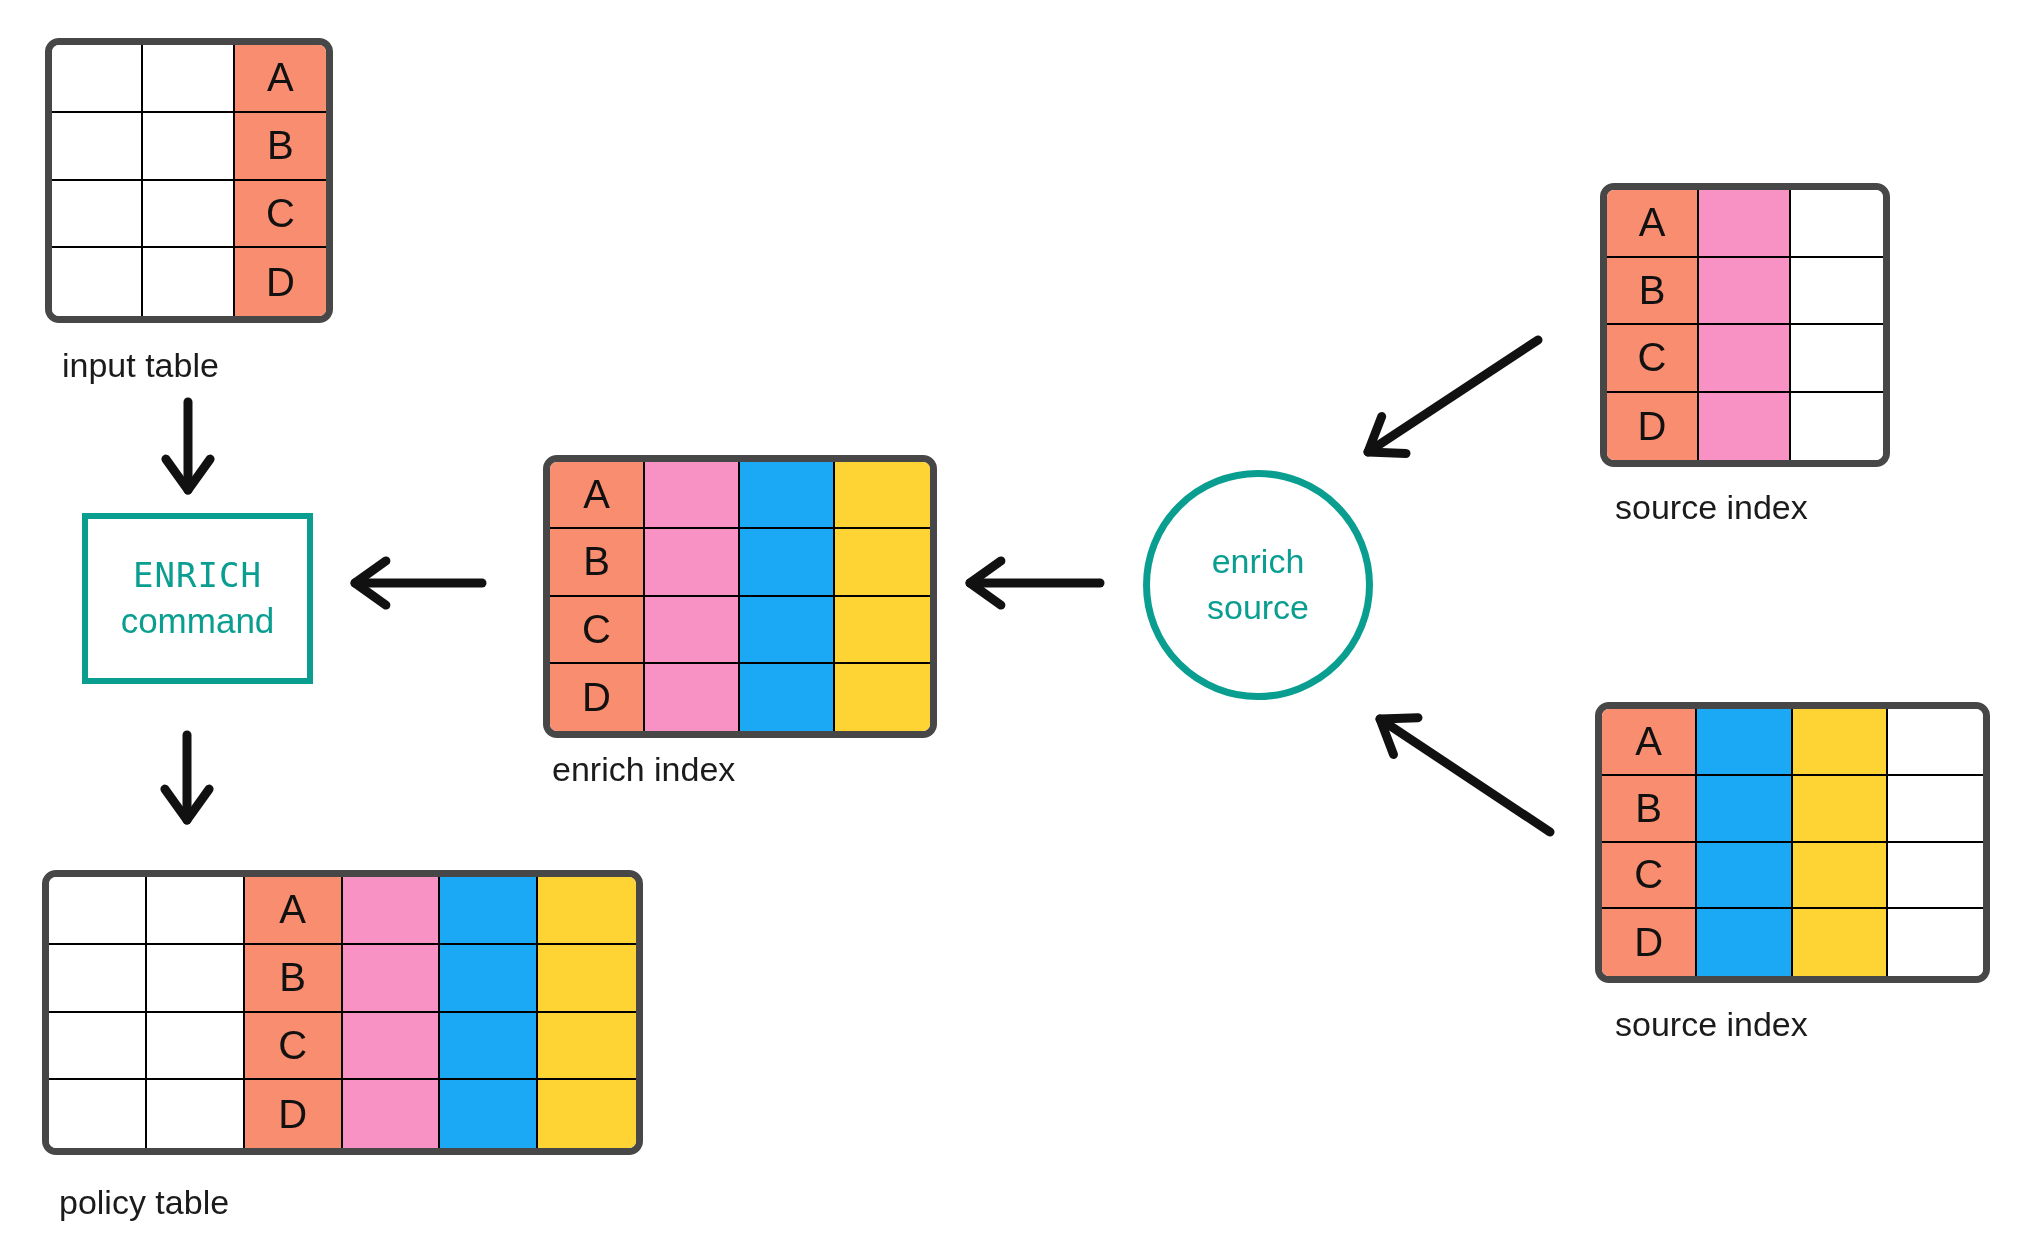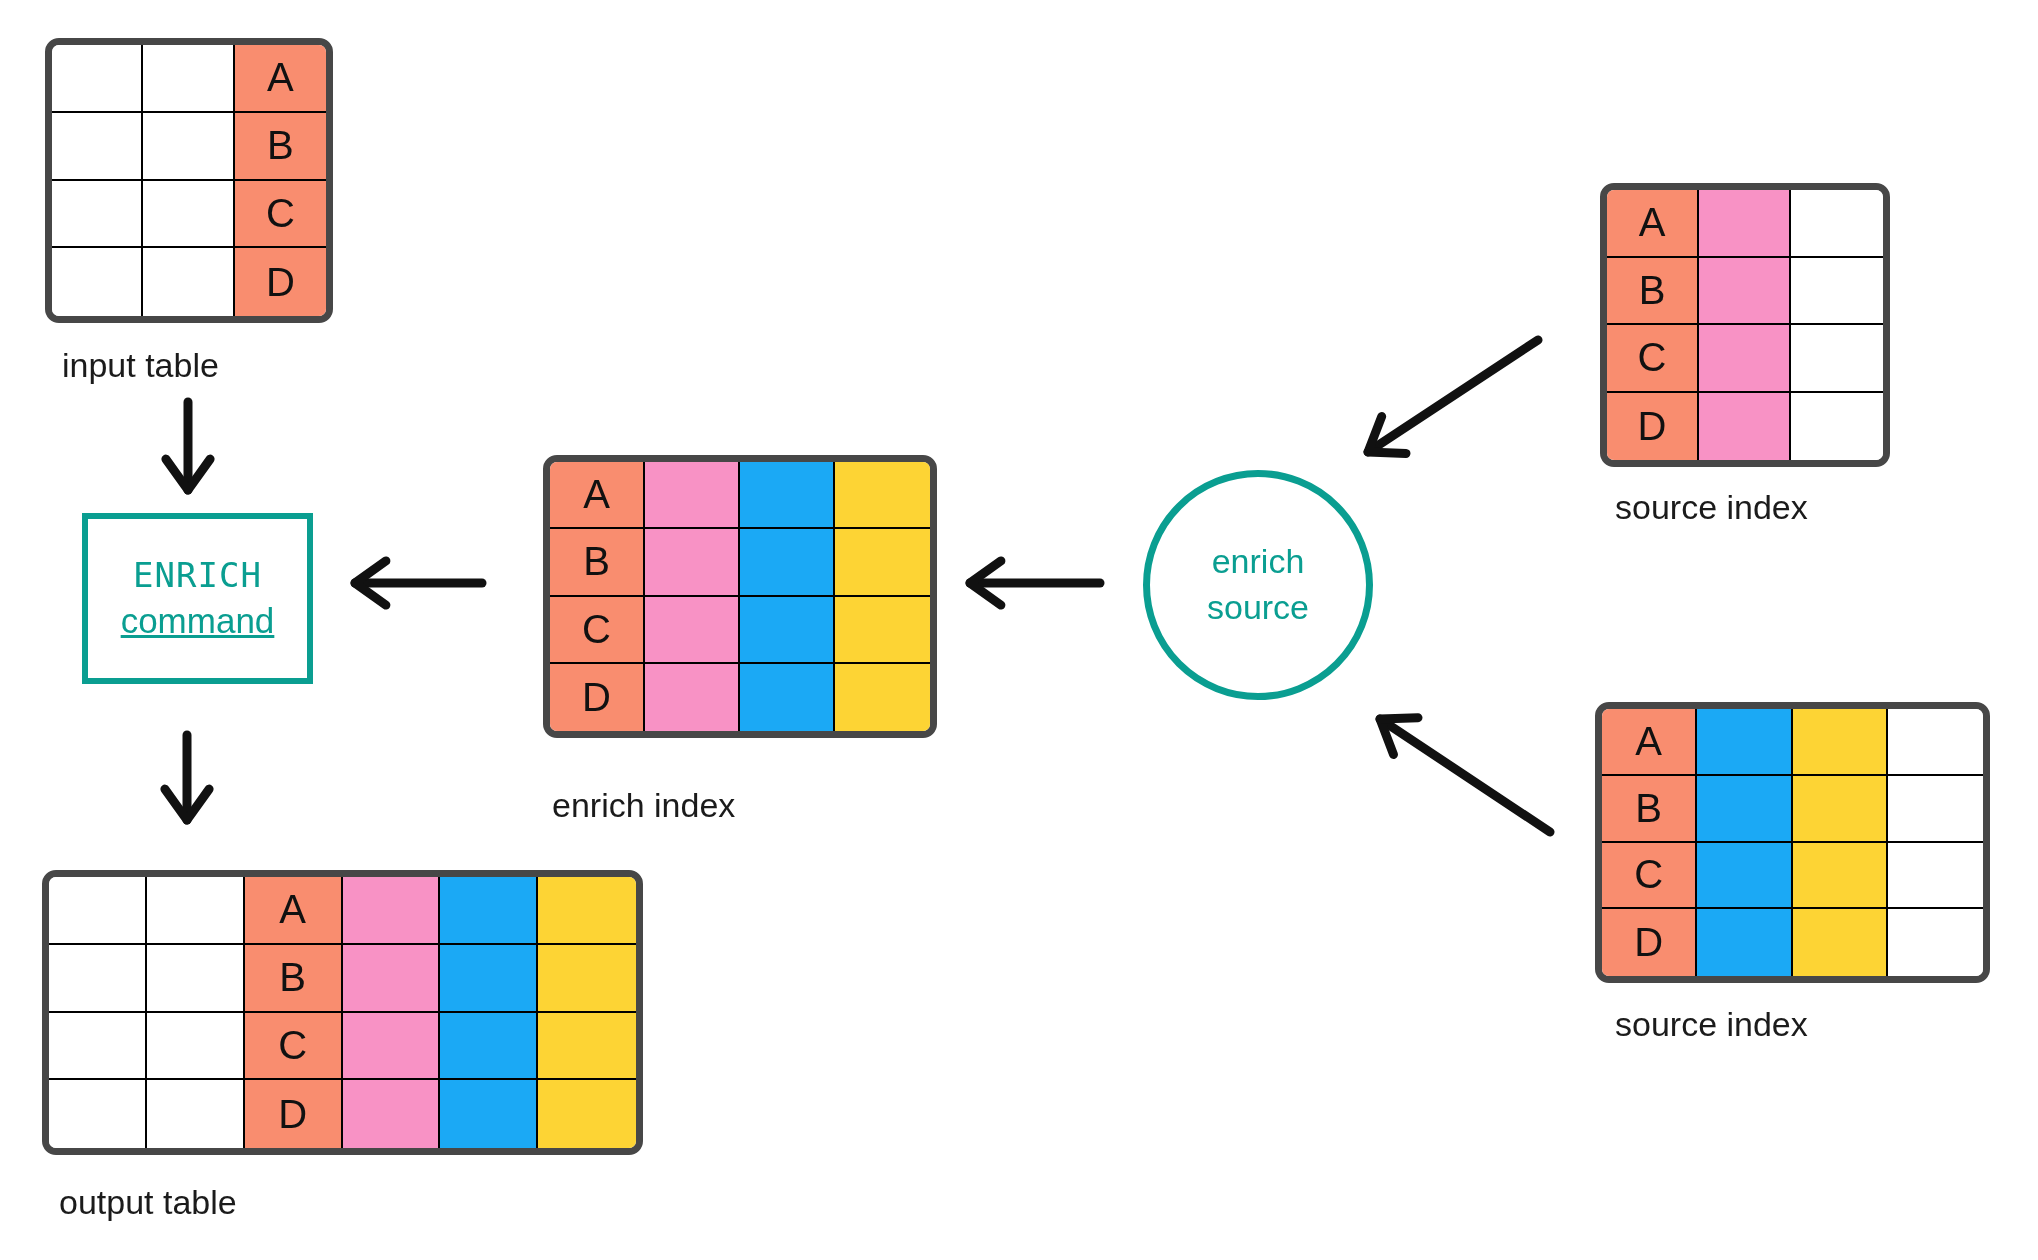--- a/index.html
+++ b/index.html
@@ -35,21 +35,21 @@
     position:absolute;
     box-sizing:border-box;
     border:6px solid #0a9e91;
     background:#ffffff;
     display:flex;flex-direction:column;align-items:center;justify-content:center;
     text-align:center;
     color:#0a9e91;
     line-height:1.32;
   }
   .enrich-box .mono{font-family:"DejaVu Sans Mono", monospace;font-size:34px;letter-spacing:1px;}
-  .enrich-box .sans{font-size:35px;text-decoration:underline;}
+  .enrich-box .sans{font-size:35px;}
   .policy-circle{
     position:absolute;
     box-sizing:border-box;
     border:7px solid #0a9e91;
     border-radius:50%;
     background:#ffffff;
     display:flex;flex-direction:column;align-items:center;justify-content:center;
     text-align:center;
     color:#0a9e91;
     font-size:34px;
@@ -128,41 +128,41 @@
       <div class="cell" style="background: rgb(248, 146, 197); border-right: 2.5px solid rgb(0, 0, 0); border-bottom: 2.5px solid rgb(0, 0, 0);"></div>
       <div class="cell" style="background: rgb(27, 169, 245); border-right: 2.5px solid rgb(0, 0, 0); border-bottom: 2.5px solid rgb(0, 0, 0);"></div>
       <div class="cell" style="background: rgb(253, 212, 52); border-bottom: 2.5px solid rgb(0, 0, 0);"></div>
       <div class="cell" style="background: rgb(255, 255, 255); border-right: 2.5px solid rgb(0, 0, 0);"></div>
       <div class="cell" style="background: rgb(255, 255, 255); border-right: 2.5px solid rgb(0, 0, 0);"></div>
       <div class="cell" style="background: rgb(249, 141, 111); border-right: 2.5px solid rgb(0, 0, 0);">D</div>
       <div class="cell" style="background: rgb(248, 146, 197); border-right: 2.5px solid rgb(0, 0, 0);"></div>
       <div class="cell" style="background: rgb(27, 169, 245); border-right: 2.5px solid rgb(0, 0, 0);"></div>
       <div class="cell" style="background: rgb(253, 212, 52);"></div>
     </div>
-  <div class="node-label" style="left:59px;top:1183px;">output table</div>
+  <div class="node-label" style="left:59px;top:1183px;">policy table</div>
 
   <div class="table-node" style="left: 543px; top: 455px; width: 394px; height: 283px; grid-template-columns: repeat(4, 1fr); grid-template-rows: repeat(4, 1fr);">
       <div class="cell" style="background: rgb(249, 141, 111); border-right: 2.5px solid rgb(0, 0, 0); border-bottom: 2.5px solid rgb(0, 0, 0);">A</div>
       <div class="cell" style="background: rgb(248, 146, 197); border-right: 2.5px solid rgb(0, 0, 0); border-bottom: 2.5px solid rgb(0, 0, 0);"></div>
       <div class="cell" style="background: rgb(27, 169, 245); border-right: 2.5px solid rgb(0, 0, 0); border-bottom: 2.5px solid rgb(0, 0, 0);"></div>
       <div class="cell" style="background: rgb(253, 212, 52); border-bottom: 2.5px solid rgb(0, 0, 0);"></div>
       <div class="cell" style="background: rgb(249, 141, 111); border-right: 2.5px solid rgb(0, 0, 0); border-bottom: 2.5px solid rgb(0, 0, 0);">B</div>
       <div class="cell" style="background: rgb(248, 146, 197); border-right: 2.5px solid rgb(0, 0, 0); border-bottom: 2.5px solid rgb(0, 0, 0);"></div>
       <div class="cell" style="background: rgb(27, 169, 245); border-right: 2.5px solid rgb(0, 0, 0); border-bottom: 2.5px solid rgb(0, 0, 0);"></div>
       <div class="cell" style="background: rgb(253, 212, 52); border-bottom: 2.5px solid rgb(0, 0, 0);"></div>
       <div class="cell" style="background: rgb(249, 141, 111); border-right: 2.5px solid rgb(0, 0, 0); border-bottom: 2.5px solid rgb(0, 0, 0);">C</div>
       <div class="cell" style="background: rgb(248, 146, 197); border-right: 2.5px solid rgb(0, 0, 0); border-bottom: 2.5px solid rgb(0, 0, 0);"></div>
       <div class="cell" style="background: rgb(27, 169, 245); border-right: 2.5px solid rgb(0, 0, 0); border-bottom: 2.5px solid rgb(0, 0, 0);"></div>
       <div class="cell" style="background: rgb(253, 212, 52); border-bottom: 2.5px solid rgb(0, 0, 0);"></div>
       <div class="cell" style="background: rgb(249, 141, 111); border-right: 2.5px solid rgb(0, 0, 0);">D</div>
       <div class="cell" style="background: rgb(248, 146, 197); border-right: 2.5px solid rgb(0, 0, 0);"></div>
       <div class="cell" style="background: rgb(27, 169, 245); border-right: 2.5px solid rgb(0, 0, 0);"></div>
       <div class="cell" style="background: rgb(253, 212, 52);"></div>
     </div>
-  <div class="node-label" style="left:552px;top:750px;margin-top:36px;">enrich index</div>
+  <div class="node-label" style="left:552px;top:750px;">enrich index</div>
 
   <div class="policy-circle" style="left:1143px;top:470px;width:230px;height:230px;">
     <div>enrich</div>
     <div>source</div>
   </div>
 
   <div class="table-node" style="left: 1600px; top: 183px; width: 290px; height: 284px; grid-template-columns: repeat(3, 1fr); grid-template-rows: repeat(4, 1fr);">
       <div class="cell" style="background: rgb(249, 141, 111); border-right: 2.5px solid rgb(0, 0, 0); border-bottom: 2.5px solid rgb(0, 0, 0);">A</div>
       <div class="cell" style="background: rgb(248, 146, 197); border-right: 2.5px solid rgb(0, 0, 0); border-bottom: 2.5px solid rgb(0, 0, 0);"></div>
       <div class="cell" style="background: rgb(255, 255, 255); border-bottom: 2.5px solid rgb(0, 0, 0);"></div>

